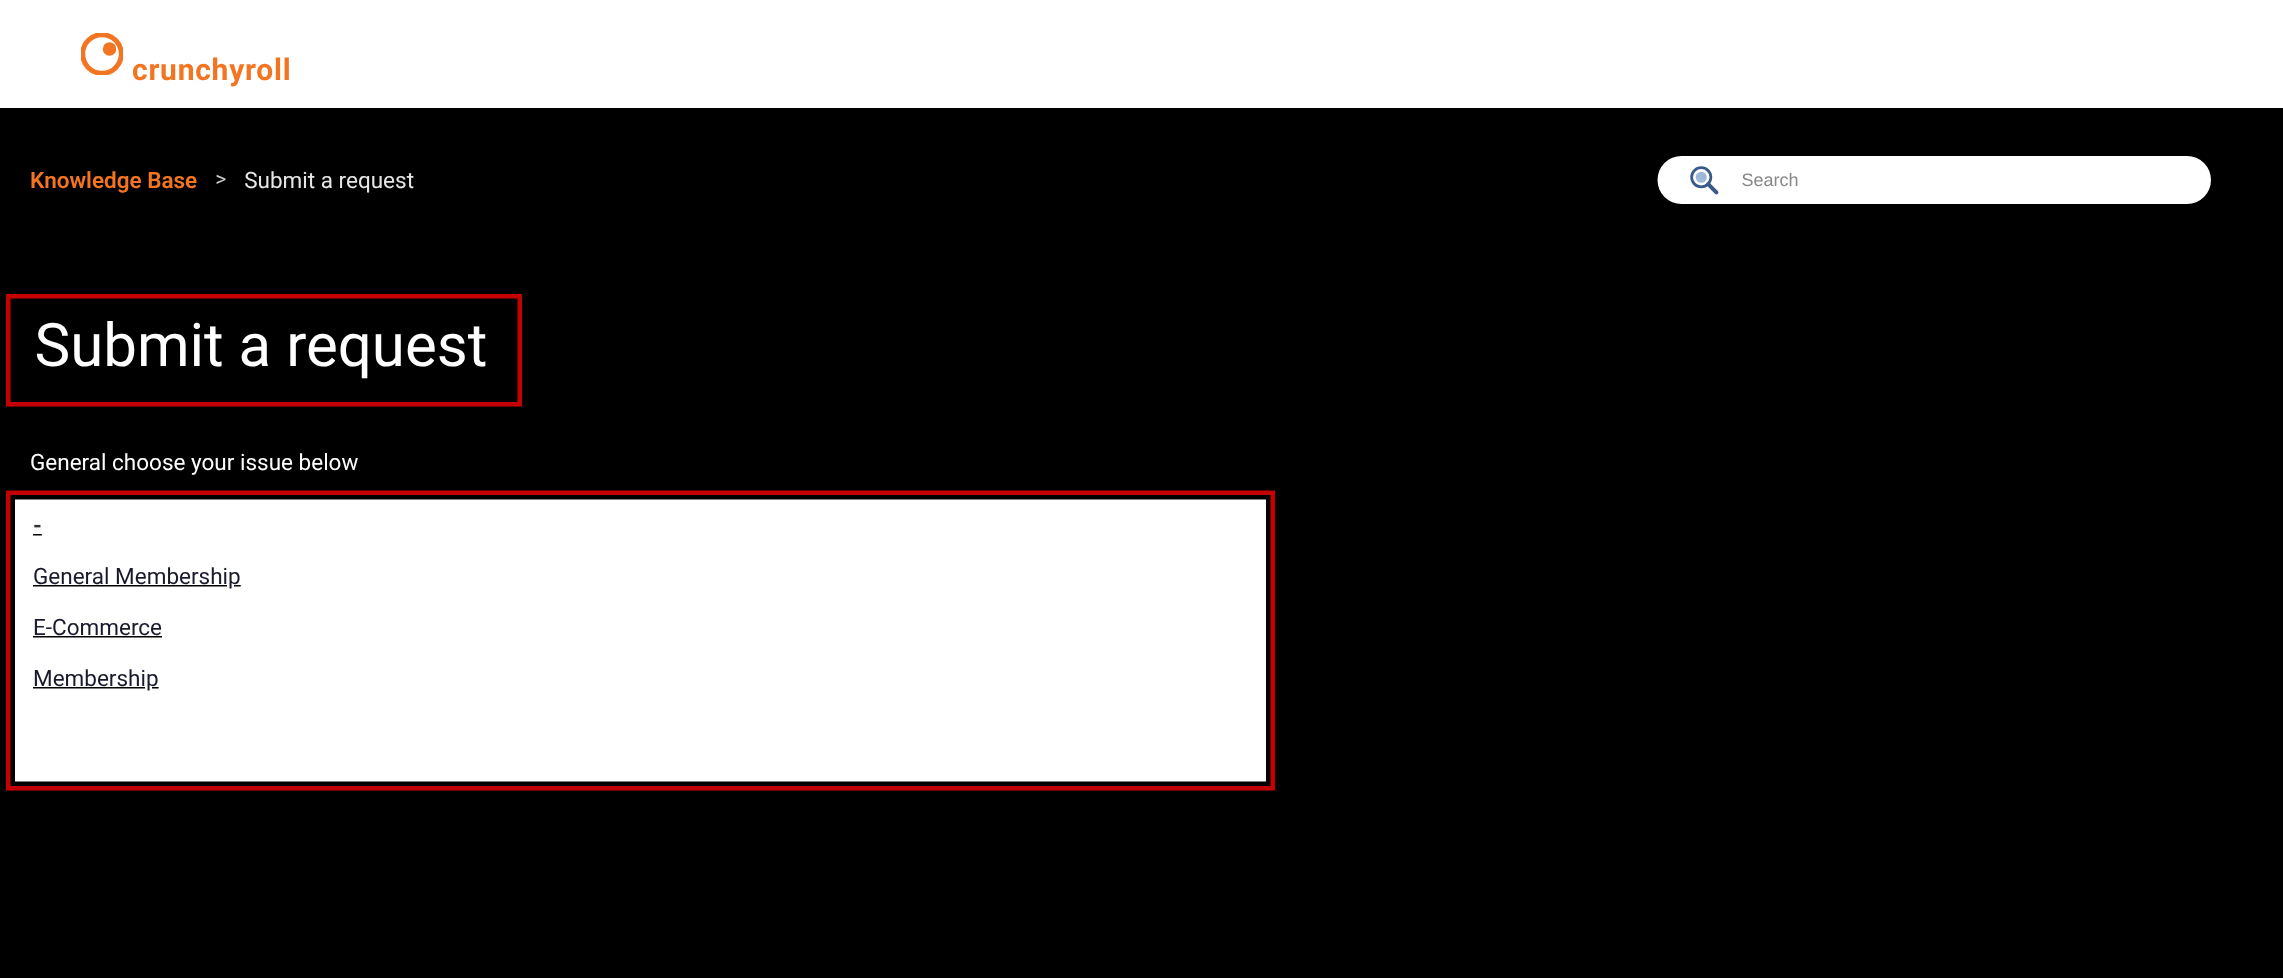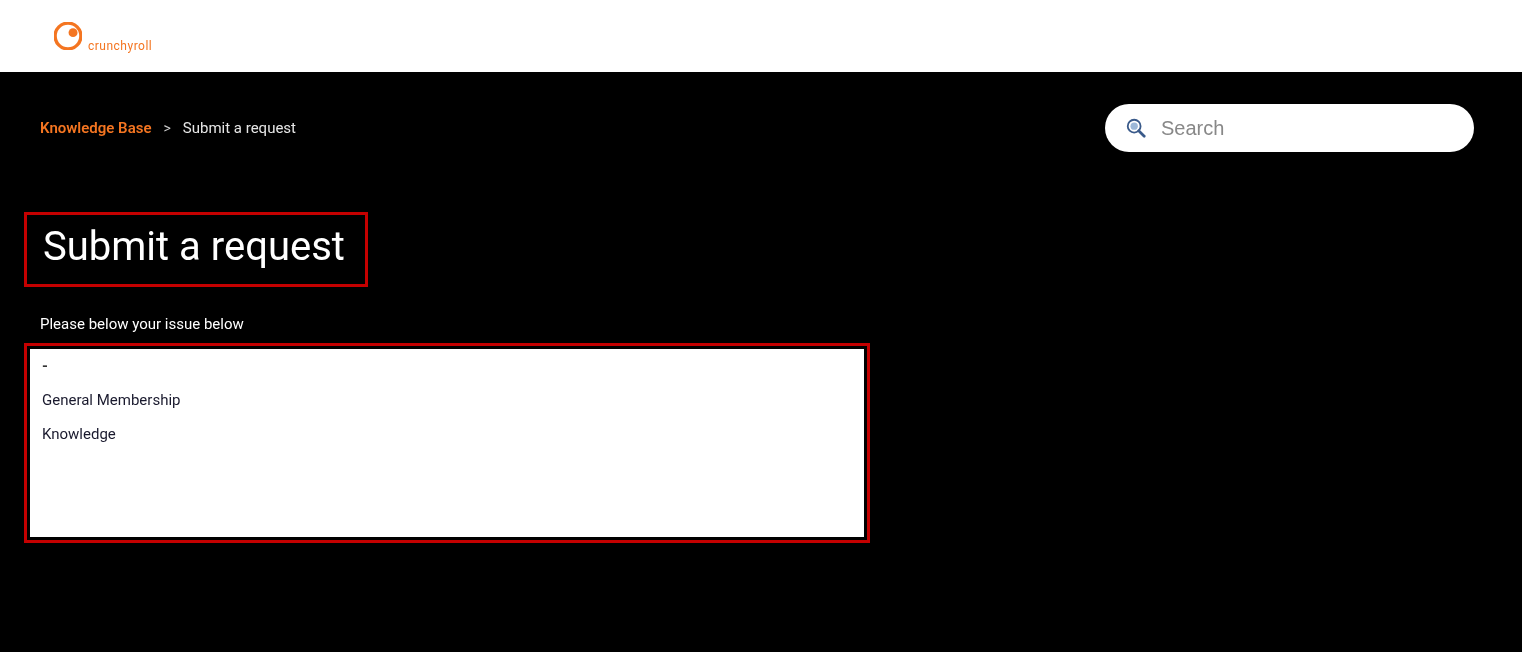--- a/index.html
+++ b/index.html
@@ -25,28 +25,29 @@
       display: flex;
       align-items: center;
       gap: 6px;
     }
     .logo-icon {
       width: 28px;
       height: 28px;
     }
     .logo-text {
       color: #f47521;
-      font-size: 12px;
-      font-weight: 400;
+      font-size: 20px;
+      font-weight: 700;
       letter-spacing: 0.5px;
       margin-top: 20px;
     }
     .content {
-      padding: 32px 48px 0 40px;
+      padding: 32px 48px 0 20px;
       position: relative;
+      text-decoration: underline;
     }
     .top-row {
       display: flex;
       justify-content: space-between;
       align-items: center;
       margin-bottom: 60px;
     }
     .breadcrumb {
       display: flex;
       align-items: center;
@@ -63,25 +64,25 @@
       font-size: 14px;
     }
     .breadcrumb-current {
       color: #e6e6e6;
     }
     .search-wrap {
       position: relative;
     }
     .search-input {
       width: 369px;
-      height: 48px;
+      height: 32px;
       border-radius: 24px;
       border: none;
       padding: 0 20px 0 56px;
-      font-size: 20px;
+      font-size: 12px;
       color: #7f1d1d;
       outline: none;
     }
     .search-input::placeholder {
       color: #888;
     }
     .search-icon {
       position: absolute;
       left: 20px;
       top: 50%;
@@ -185,25 +186,26 @@
         </svg>
       </span>
       <input class="search-input" type="text" placeholder="Search" style="">
     </div>
   </div>
 
   <div class="title-box">
     <h1 class="page-title">Submit a request</h1>
   </div>
 
-  <label class="form-label">Please below your issue below</label>
+  <label class="form-label">General choose your issue below</label>
 
   <div class="dropdown-box">
     <div class="dropdown-inner">
       <div class="dropdown-list" id="dropdown-list">
           <div class="dropdown-item blank">-</div>
           <div class="dropdown-item">General Membership</div>
-          <div class="dropdown-item">Knowledge</div>
+          <div class="dropdown-item">E-Commerce</div>
+          <div class="dropdown-item">Membership</div>
         </div>
 
     </div>
   </div>
 </div>
 
 </body></html>

